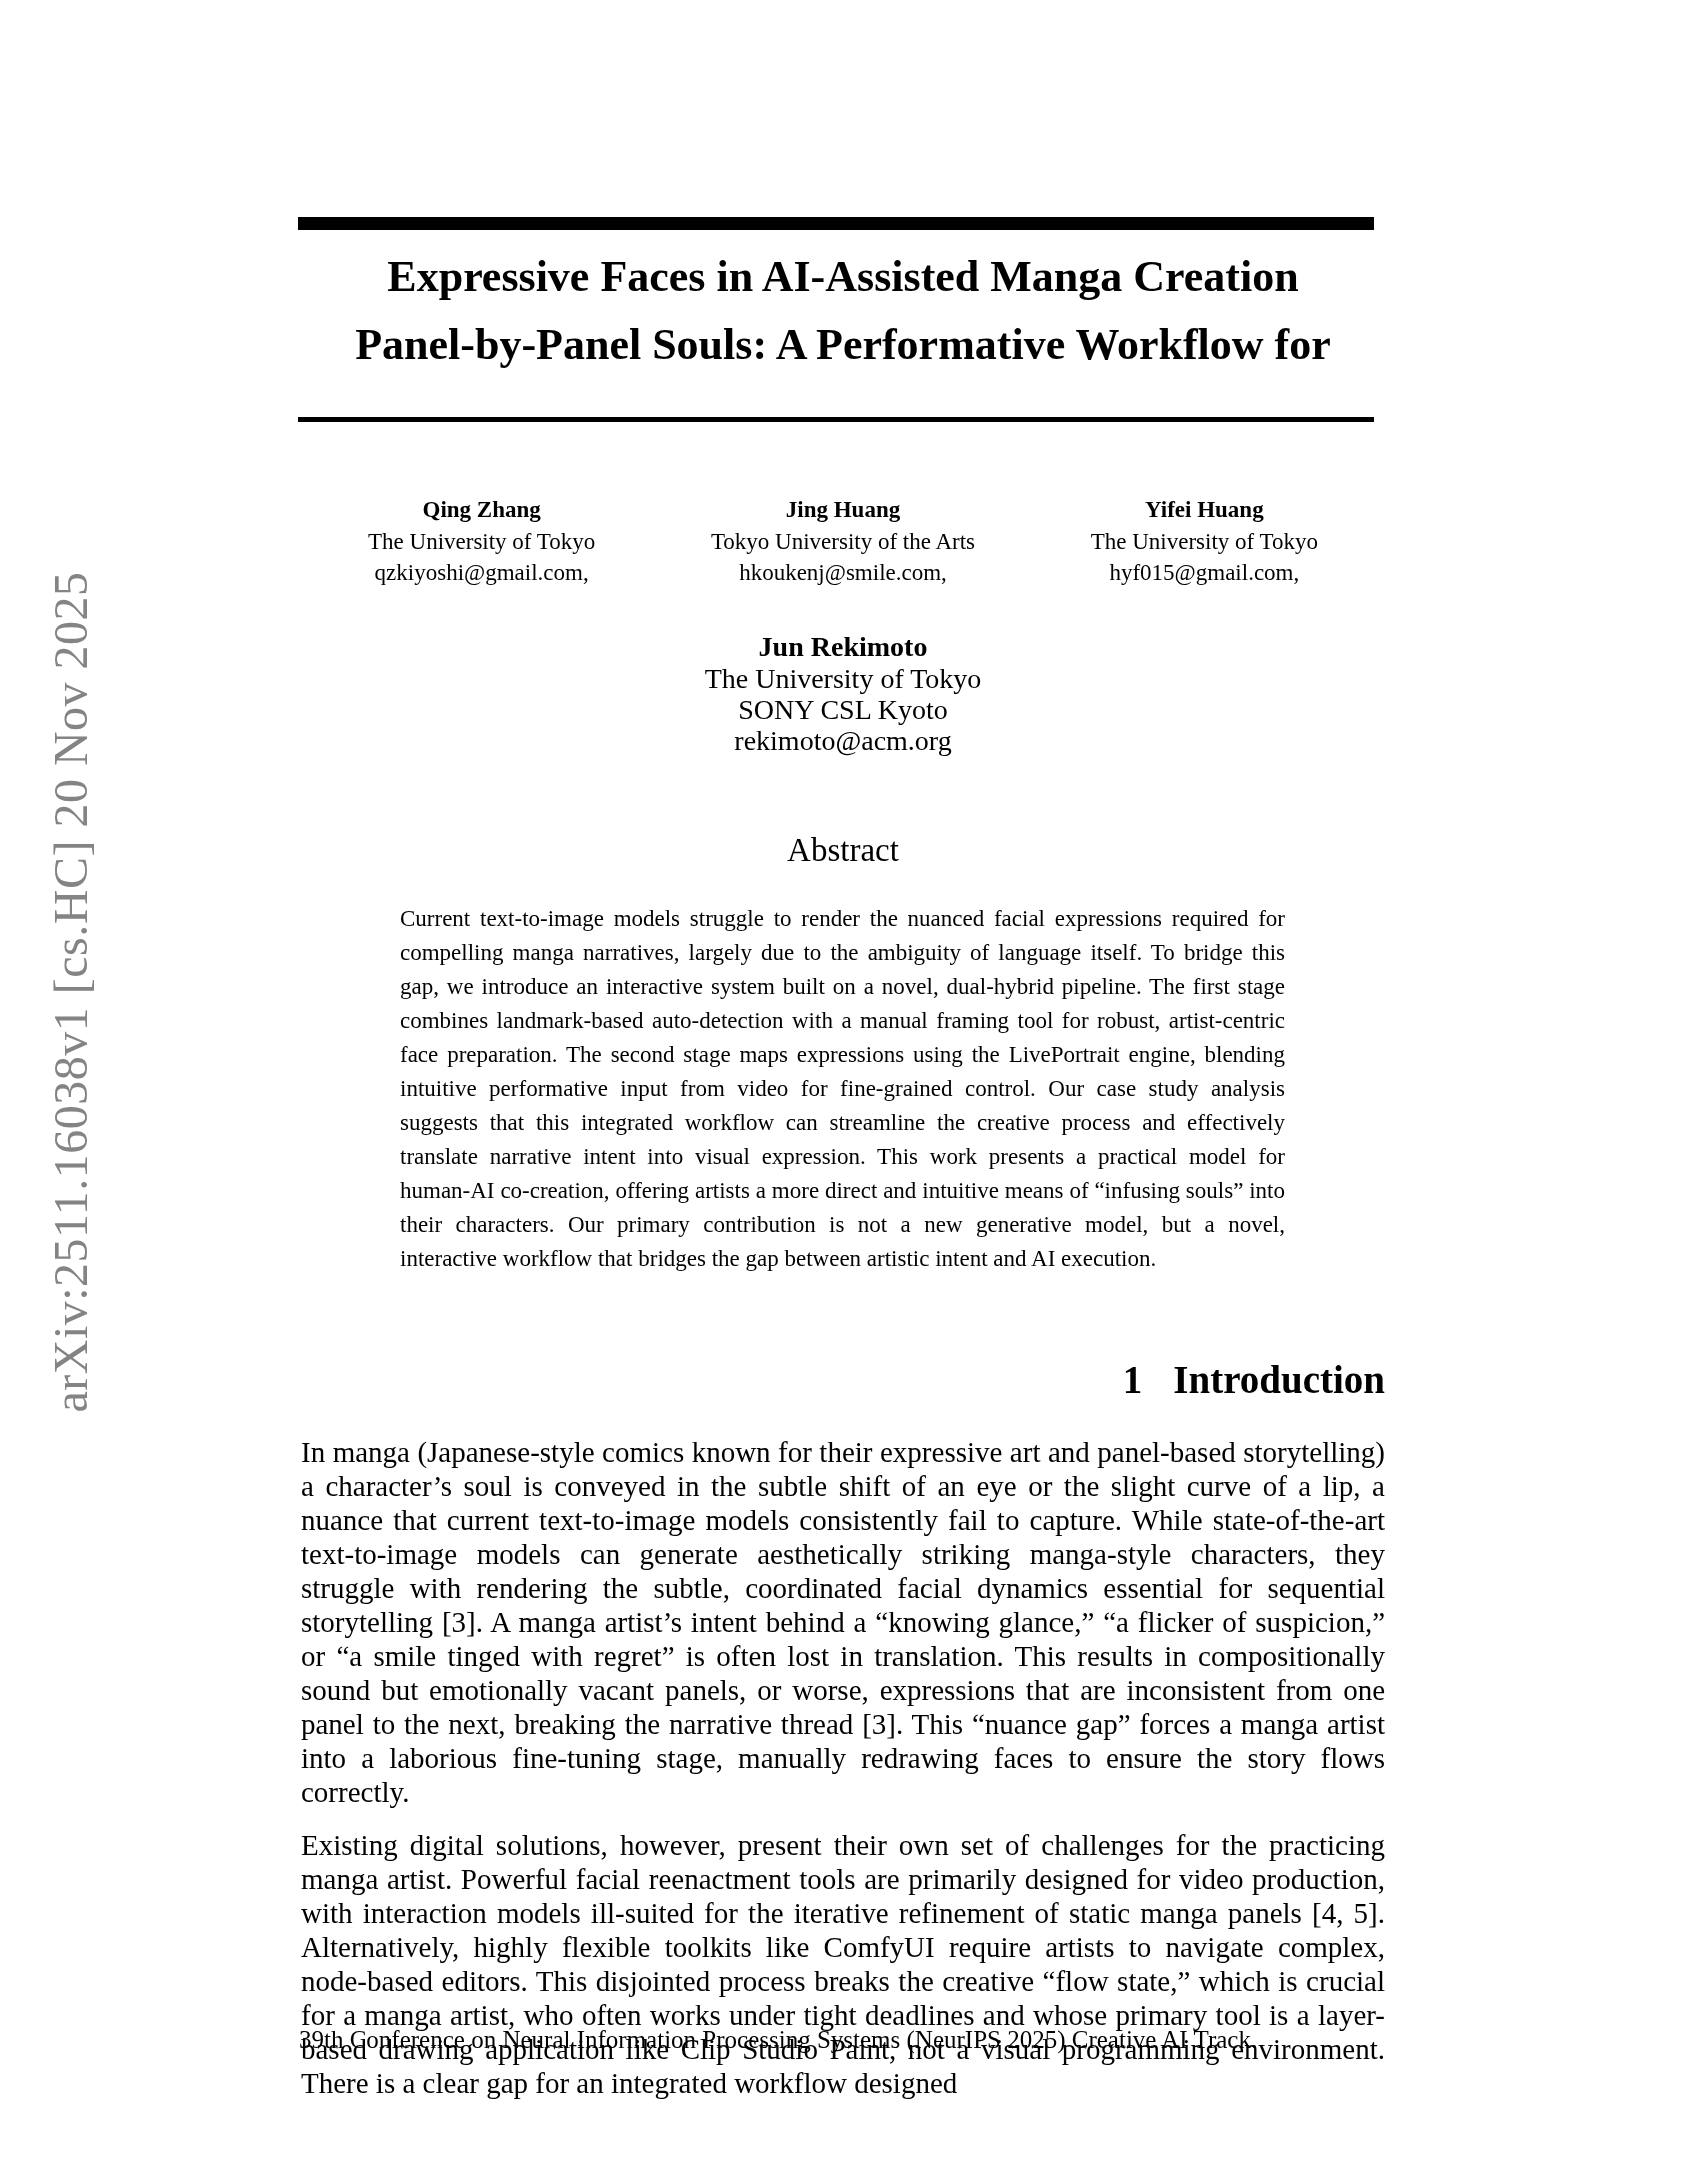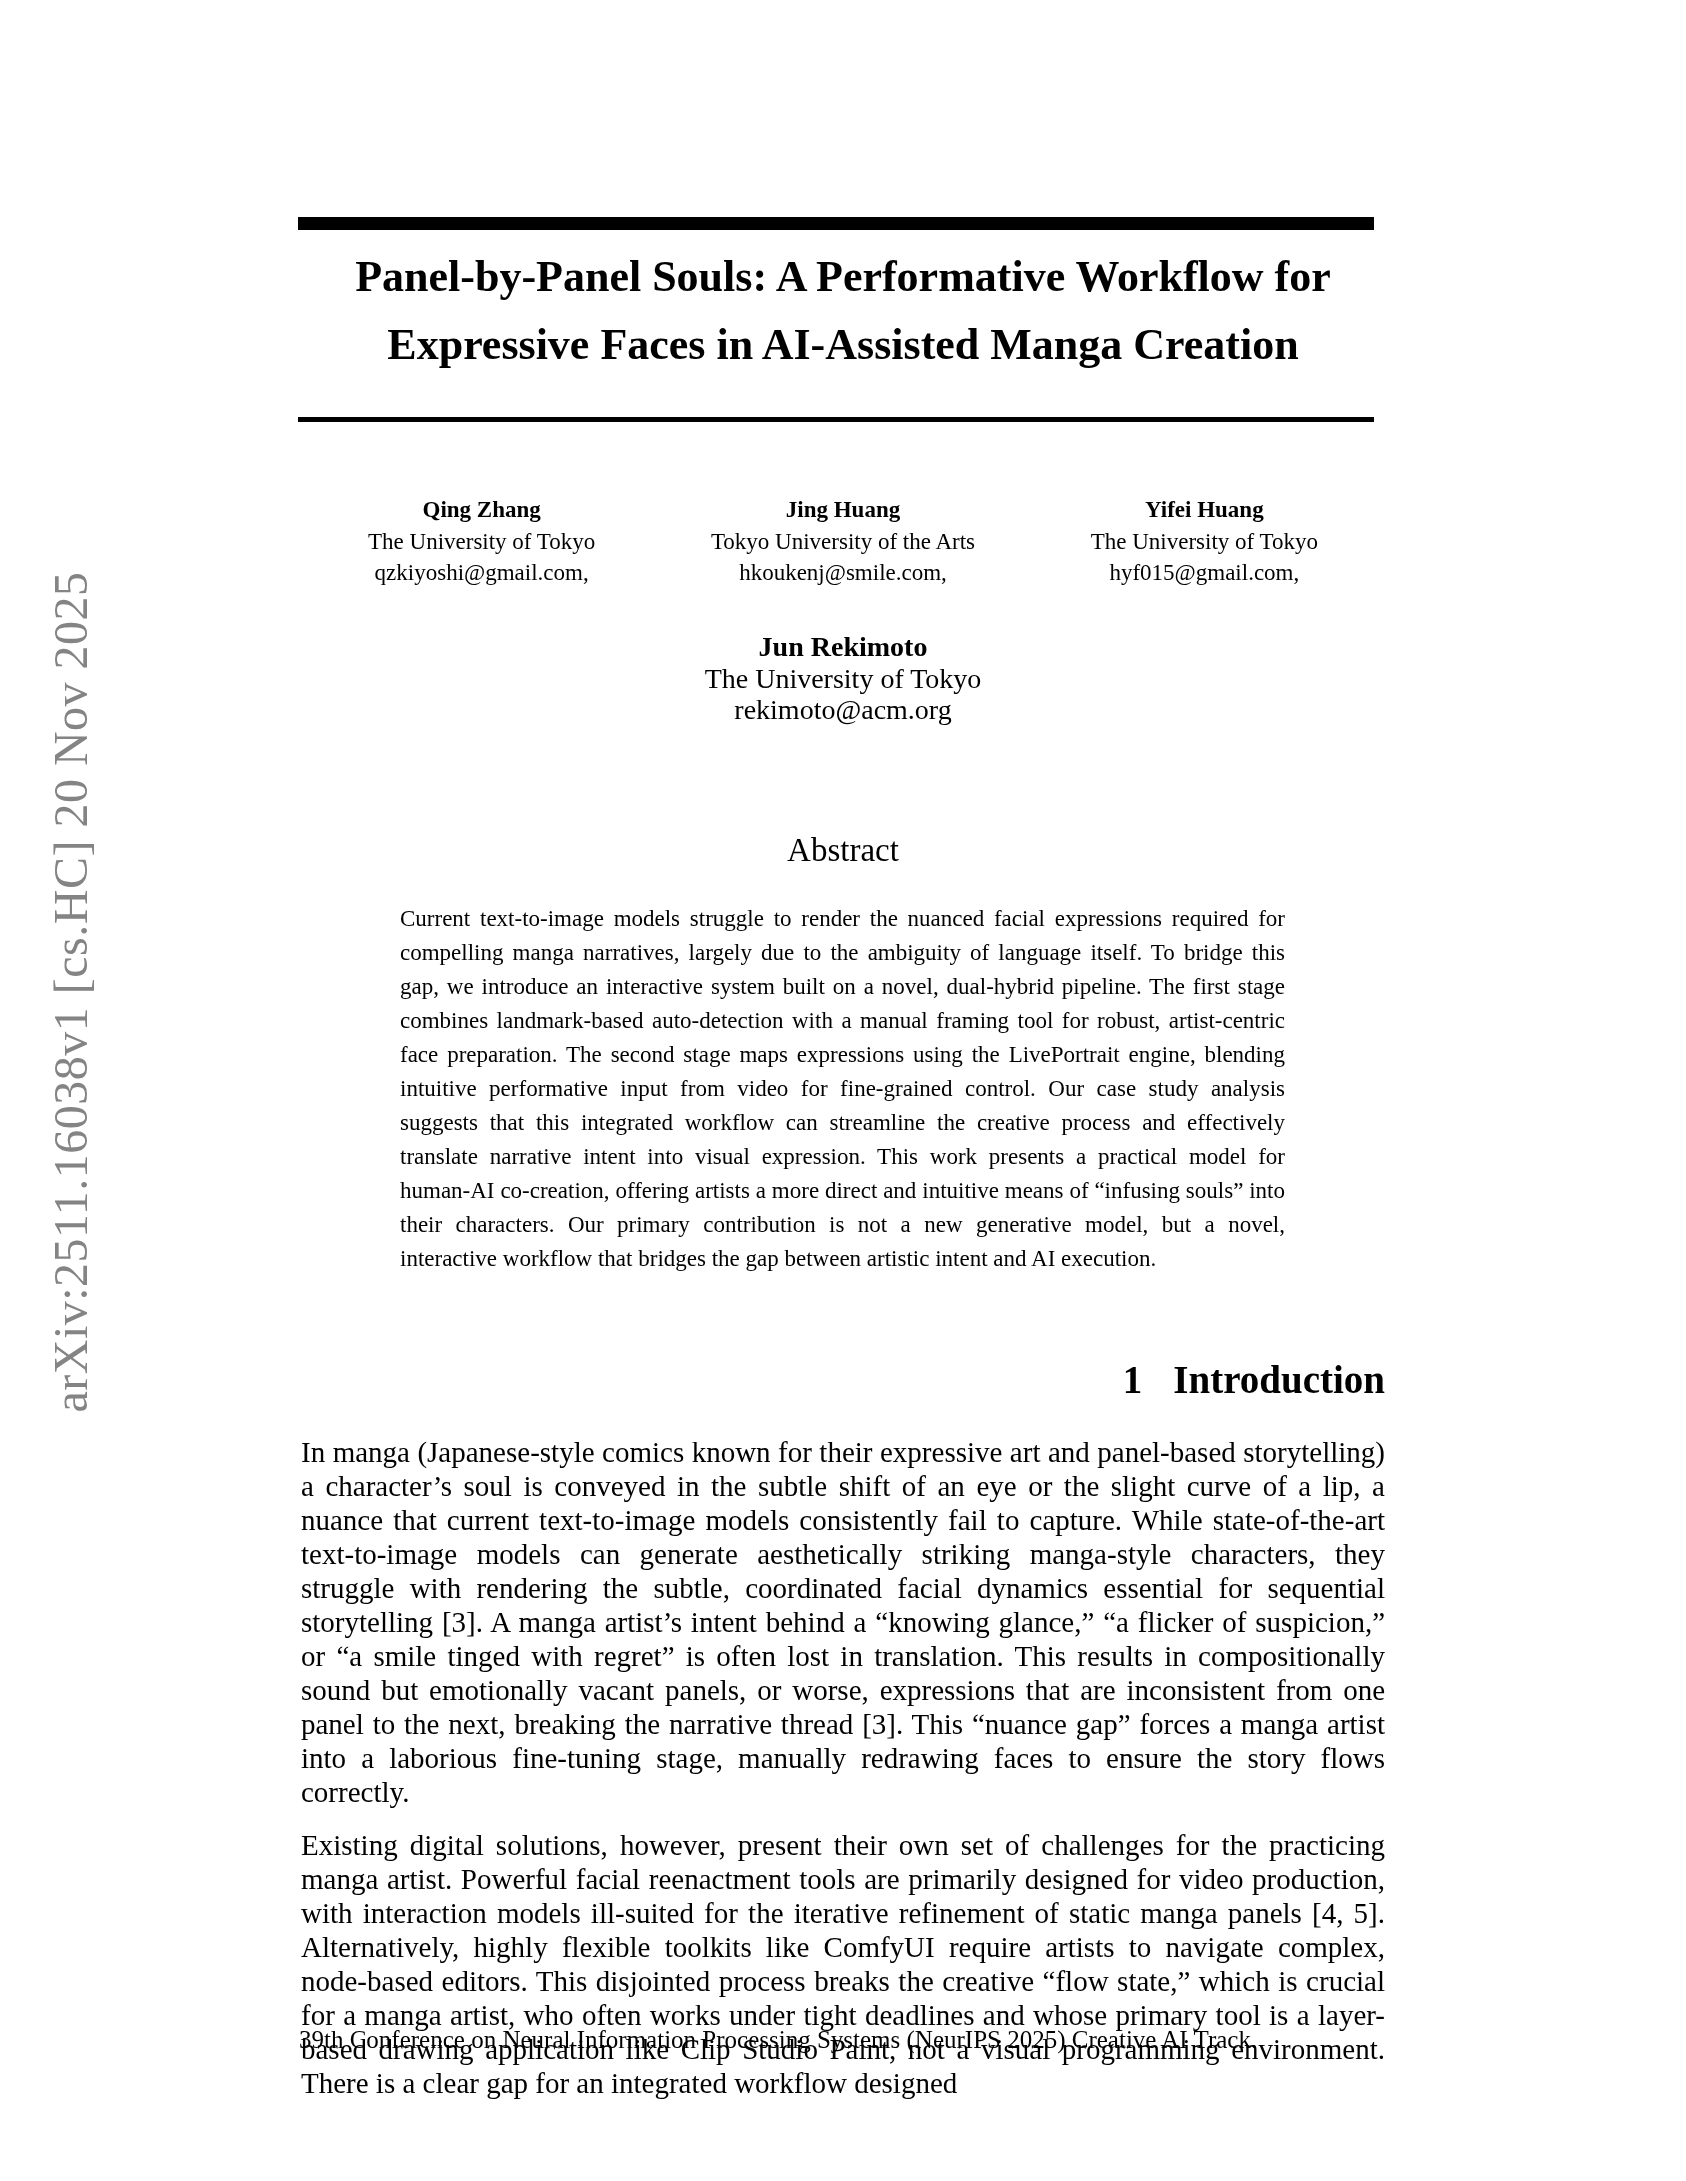--- a/index.html
+++ b/index.html
@@ -129,22 +129,22 @@
 </head>
 <body>
 
 <div class="page">
 
   <div class="watermark">arXiv:2511.16038v1  [cs.HC]  20 Nov 2025</div>
 
   <div class="rule-thick"></div>
 
   <div class="paper-title">
+    <div class="title-line">Expressive Faces in AI-Assisted Manga Creation</div>
     <div class="title-line">Panel-by-Panel Souls: A Performative Workflow for</div>
-    <div class="title-line">Expressive Faces in AI-Assisted Manga Creation</div>
   </div>
 
   <div class="rule-thin"></div>
 
   <div class="authors-row">
     <div class="author-block">
       <div class="author-name">Qing Zhang</div>
       <div class="author-line">The University of Tokyo</div>
       <div class="author-line">qzkiyoshi@gmail.com,</div>
     </div>
@@ -156,20 +156,21 @@
     <div class="author-block">
       <div class="author-name">Yifei Huang</div>
       <div class="author-line">The University of Tokyo</div>
       <div class="author-line">hyf015@gmail.com,</div>
     </div>
   </div>
 
   <div class="author-solo">
     <div class="author-name">Jun Rekimoto</div>
     <div class="author-line">The University of Tokyo</div>
+    <div class="author-line">SONY CSL Kyoto</div>
     <div class="author-line">rekimoto@acm.org</div>
   </div>
 
   <div class="abstract-heading">Abstract</div>
 
   <div class="abstract-body">Current text-to-image models struggle to render the nuanced facial expressions required for compelling manga narratives, largely due to the ambiguity of language itself.  To bridge this gap, we introduce an interactive system built on a novel, dual-hybrid pipeline. The first stage combines landmark-based auto-detection with a manual framing tool for robust, artist-centric face preparation. The second stage maps expressions using the LivePortrait engine, blending intuitive performative input from video for fine-grained control. Our case study analysis suggests that this integrated workflow can streamline the creative process and effectively translate narrative intent into visual expression. This work presents a practical model for human-AI co-creation, offering artists a more direct and intuitive means of “infusing souls” into their characters. Our primary contribution is not a new generative model, but a novel, interactive workflow that bridges the gap between artistic intent and AI execution.</div>
 
   <div class="intro-block">
     <div class="section-heading">
       <span class="section-number">1</span><span>Introduction</span>

